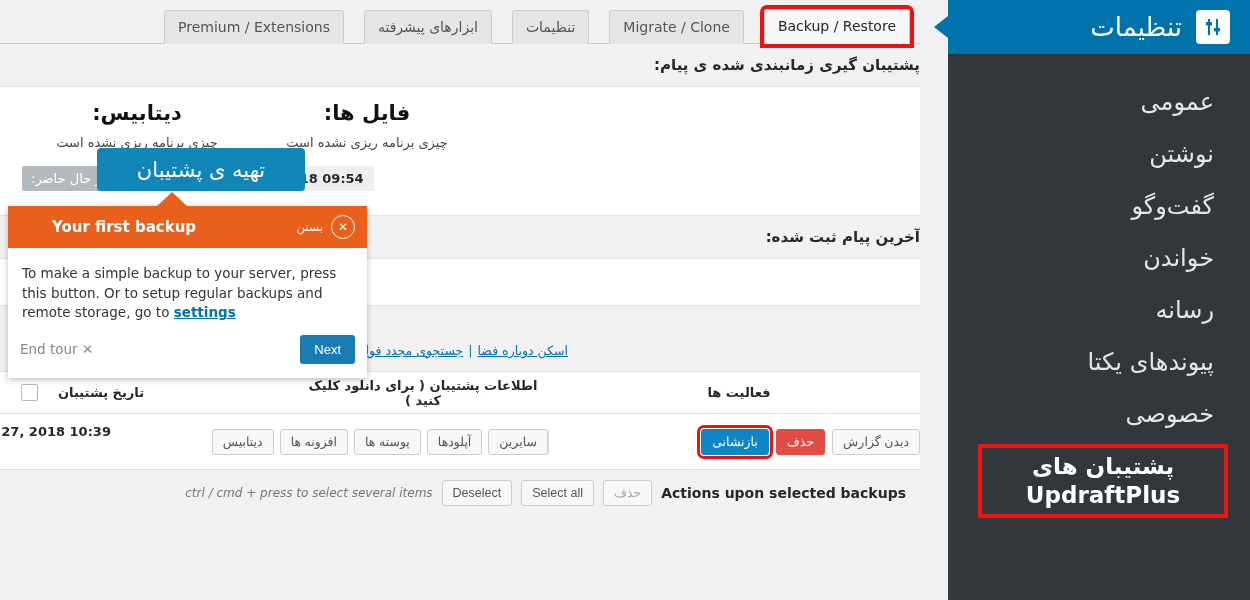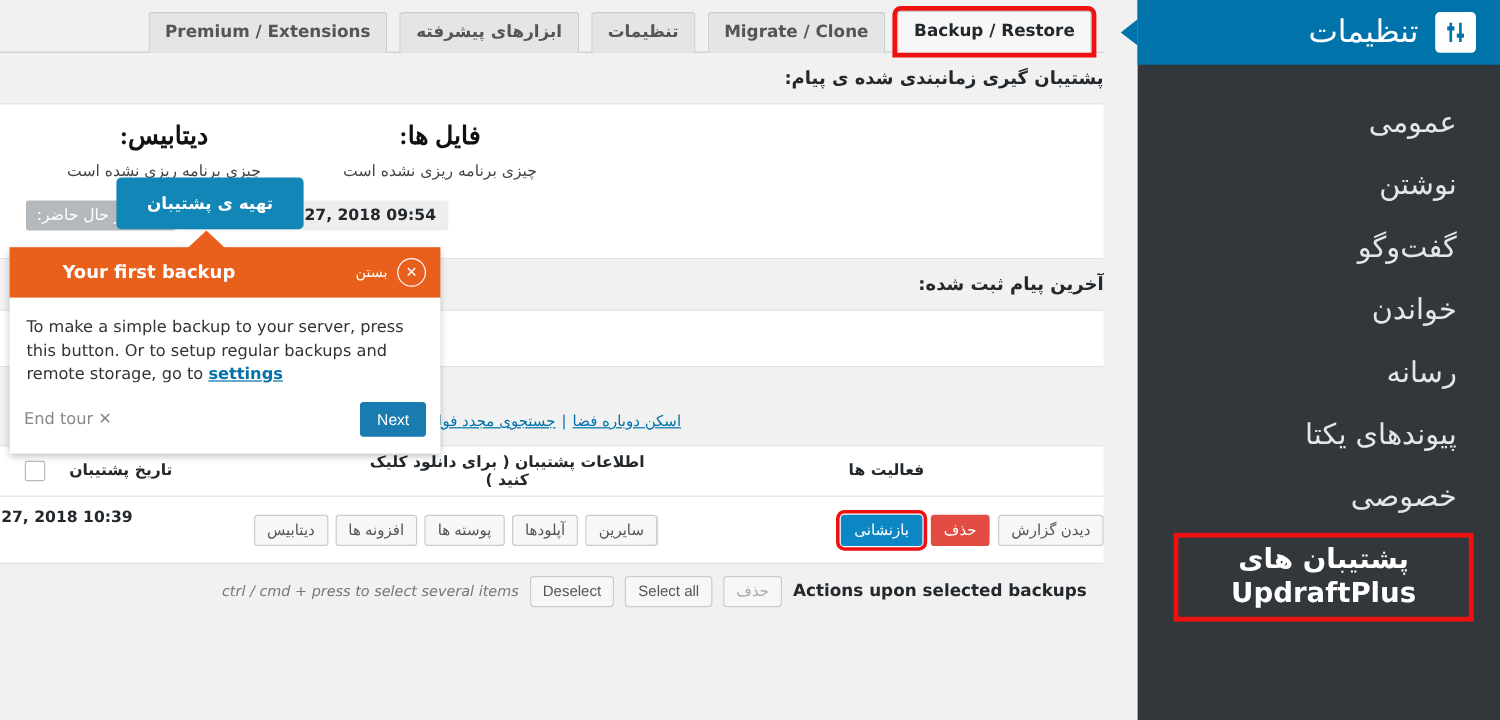--- a/index.html
+++ b/index.html
@@ -111,27 +111,27 @@
     border-bottom: 1px solid #ccc;
     display: flex;
     flex-direction: row;
     justify-content: flex-start;
     align-items: flex-end;
     padding-right: 10px;
     background: #f1f1f1;
   }
   .tab {
     font-size: 14px;
-    font-weight: bold;
+    font-weight: normal;
     color: #555;
     background: #e5e5e5;
     border: 1px solid #ccc;
     border-bottom: none;
     padding: 8px 13px 9px;
-    margin-left: 10px;
+    margin-left: 20px;
     border-radius: 3px 3px 0 0;
     line-height: 16px;
     white-space: nowrap;
     position: relative;
     bottom: -1px;
     text-align: right;
   }
   .tab.active {
     background: #f7f7f7;
     color: #23282d;
@@ -177,21 +177,20 @@
   }
   .sched-col {
     width: 230px;
     text-align: center;
   }
   .sched-col .h {
     font-weight: bold;
     font-size: 21px;
     color: #111;
     margin-bottom: 10px;
-    font-family: Liberation Serif, serif;
   }
   .sched-col .s {
     font-size: 13px;
     color: #444;
   }
   .nowrow {
     display: flex;
     flex-direction: row;
     justify-content: flex-end;
     align-items: center;
@@ -497,32 +496,31 @@
     border-left: 16px solid transparent;
     border-right: 16px solid transparent;
     border-bottom: 15px solid #e8601c;
   }
 
   
   .backup-now {
     position: absolute;
     top: 148px;
     left: 97px;
-    width: 156px;
+    width: 208px;
     height: 43px;
     background: #1386b8;
     color: #ffffff;
     border-radius: 4px;
     display: flex;
     align-items: center;
     justify-content: center;
-    font-size: 14px;
+    font-size: 21px;
     z-index: 41;
     cursor: pointer;
-    font-weight: bold;
   }
 </style>
 </head>
 <body>
 
 <div id="app">
 
   <div class="main">
 
     <div class="tabbar">

